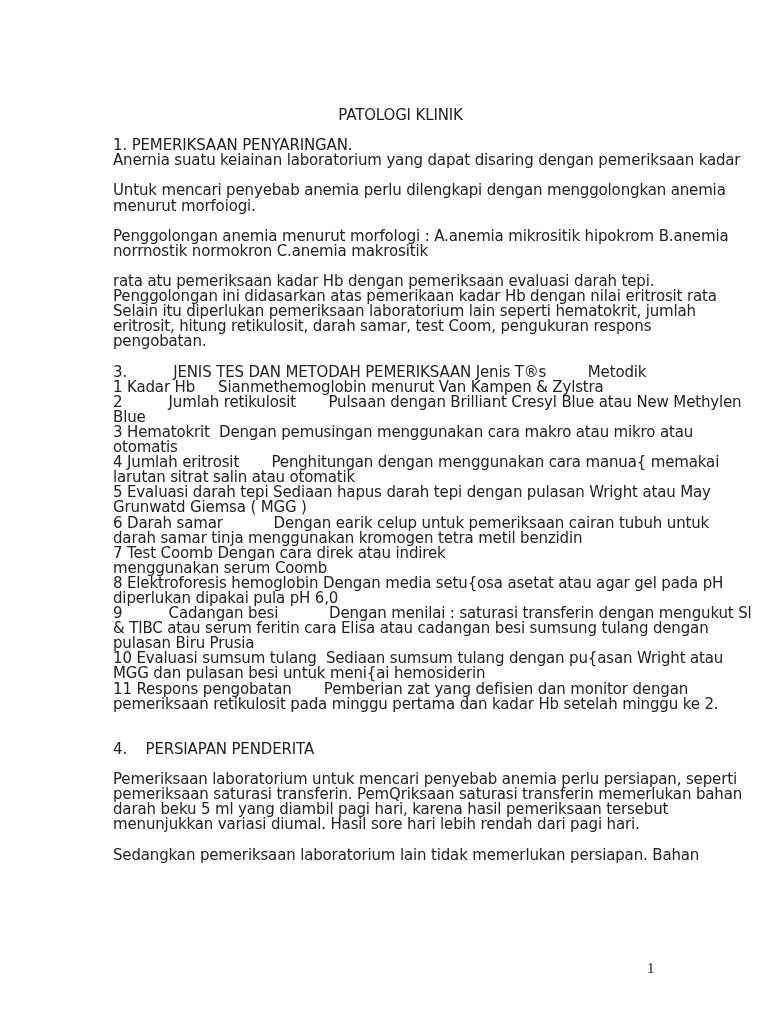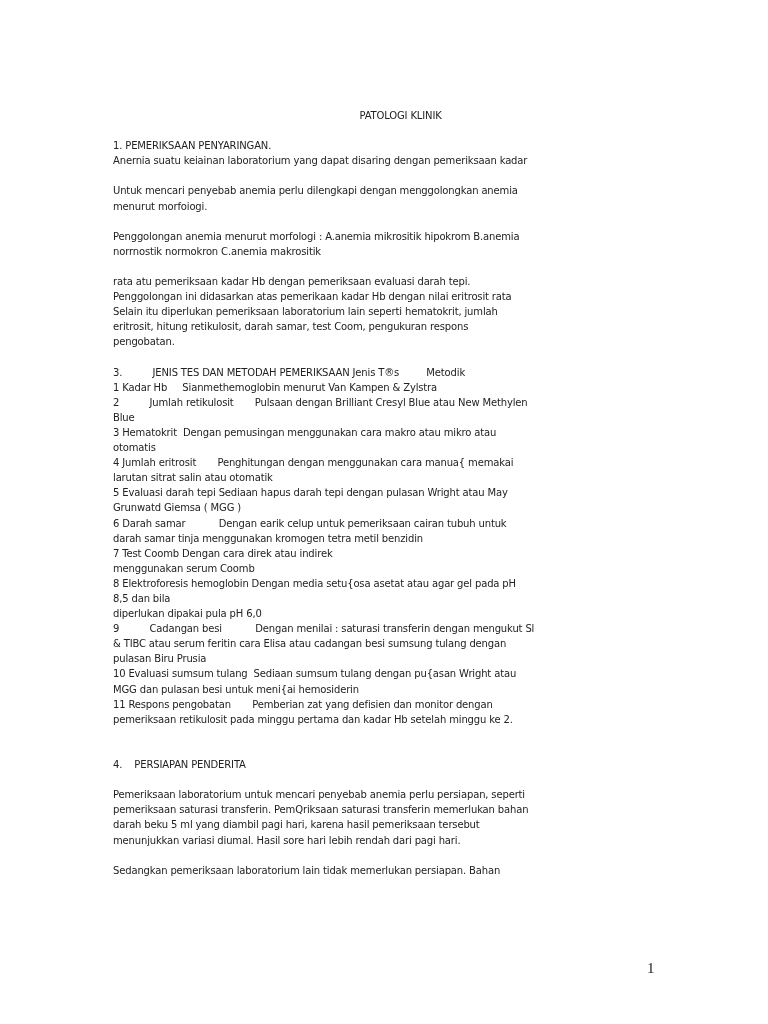--- a/index.html
+++ b/index.html
@@ -4,21 +4,21 @@
 <style>
   html, body { margin: 0; padding: 0; background: #ffffff; }
   body { width: 768px; height: 1024px; position: relative; overflow: hidden; }
   .page {
     position: absolute; left: 0; top: 0; width: 768px; height: 1024px;
     background: #ffffff;
   }
   .content {
     position: absolute; left: 113px; top: 108px; width: 545px;
     font-family: "DejaVu Sans", sans-serif;
-    font-size: 10px; line-height: 15.1px; color: #222222;
+    font-size: 15px; line-height: 15.1px; color: #222222;
     letter-spacing: -0.15px;
   }
   .line { white-space: pre; height: 15.1px; }
   .blank { height: 15.1px; }
   .title { text-align: center; padding-left: 30px; }
   .page-num {
     position: absolute; left: 647px; top: 960px;
     font-family: "Liberation Serif", serif; font-size: 15px; color: #222;
   }
 </style>
@@ -55,21 +55,20 @@
     <div class="line">otomatis</div>
     <div class="line">4 Jumlah eritrosit       Penghitungan dengan menggunakan cara manua{ memakai</div>
     <div class="line">larutan sitrat salin atau otomatik</div>
     <div class="line">5 Evaluasi darah tepi Sediaan hapus darah tepi dengan pulasan Wright atau May</div>
     <div class="line">Grunwatd Giemsa ( MGG )</div>
     <div class="line">6 Darah samar           Dengan earik celup untuk pemeriksaan cairan tubuh untuk</div>
     <div class="line">darah samar tinja menggunakan kromogen tetra metil benzidin</div>
     <div class="line">7 Test Coomb Dengan cara direk atau indirek</div>
     <div class="line">menggunakan serum Coomb</div>
     <div class="line">8 Elektroforesis hemoglobin Dengan media setu{osa asetat atau agar gel pada pH</div>
-    <div class="line">8,5 dan bila</div>
     <div class="line">diperlukan dipakai pula pH 6,0</div>
     <div class="line">9          Cadangan besi           Dengan menilai : saturasi transferin dengan mengukut Sl</div>
     <div class="line">&amp; TIBC atau serum feritin cara Elisa atau cadangan besi sumsung tulang dengan</div>
     <div class="line">pulasan Biru Prusia</div>
     <div class="line">10 Evaluasi sumsum tulang  Sediaan sumsum tulang dengan pu{asan Wright atau</div>
     <div class="line">MGG dan pulasan besi untuk meni{ai hemosiderin</div>
     <div class="line">11 Respons pengobatan       Pemberian zat yang defisien dan monitor dengan</div>
     <div class="line">pemeriksaan retikulosit pada minggu pertama dan kadar Hb setelah minggu ke 2.</div>
     <div class="blank"></div>
     <div class="blank"></div>

